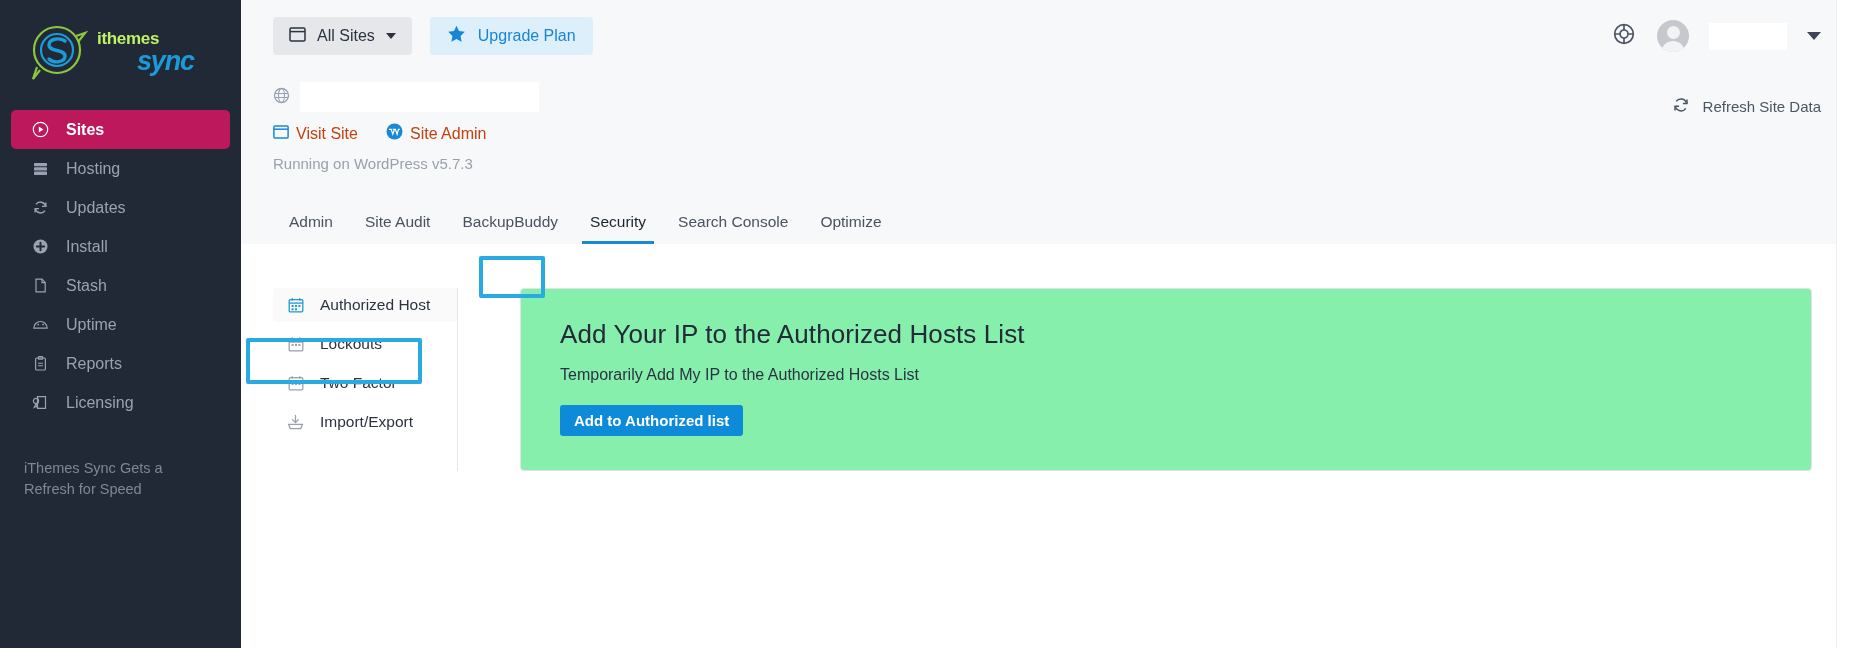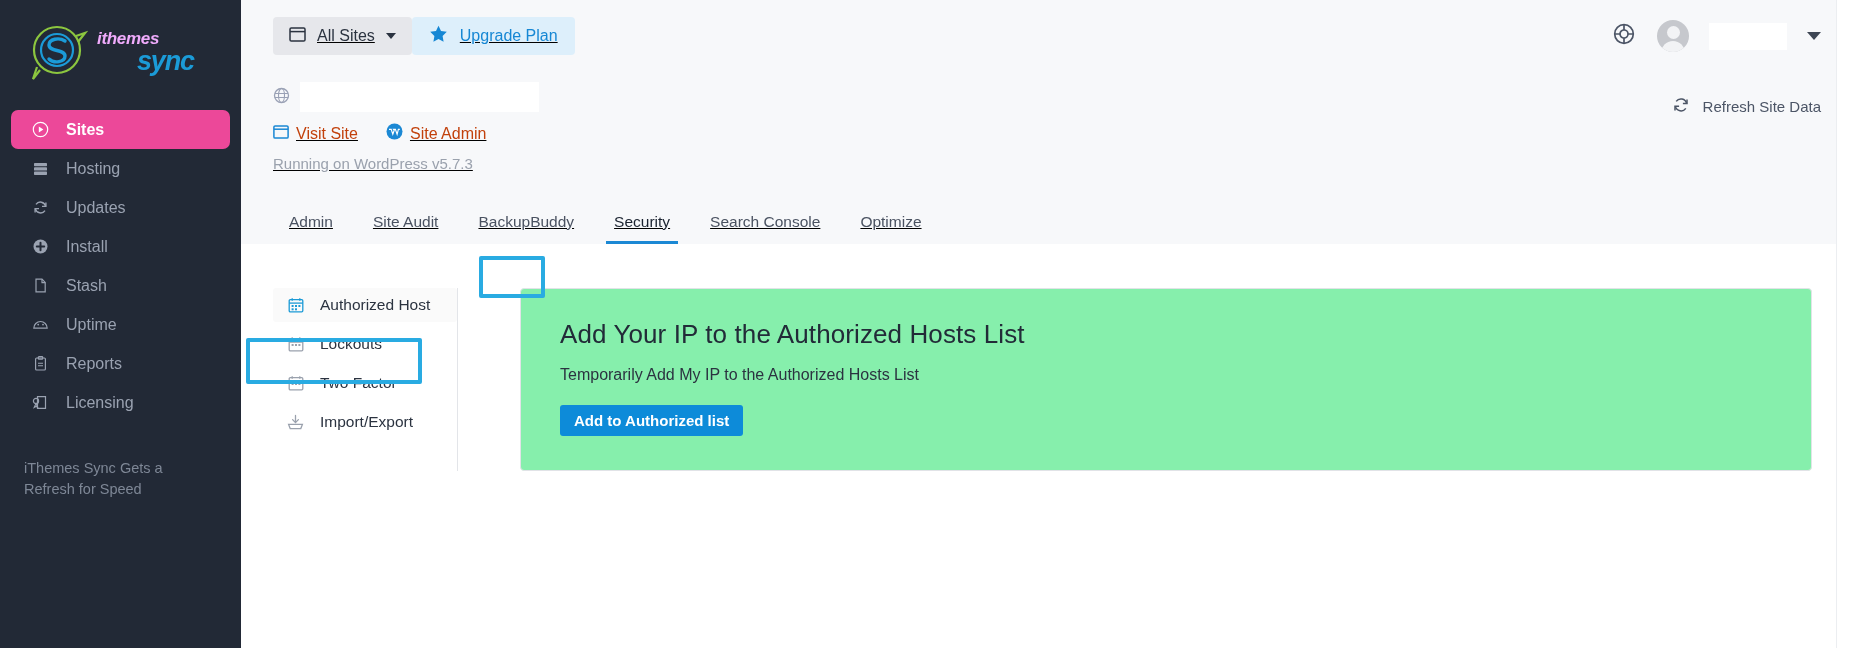--- a/index.html
+++ b/index.html
@@ -15,58 +15,58 @@
   .sidebar {
     width: 241px; height: 648px; flex: 0 0 241px;
     background: #222936;
     display: flex; flex-direction: column;
     padding-top: 0;
   }
   .brand { height: 104px; display: flex; align-items: center; padding-left: 26px; }
   .brand-logo { display: flex; align-items: center; gap: 9px; }
   .brand-mark { width: 62px; height: 60px; }
   .brand-words { display: flex; flex-direction: column; line-height: 1; }
-  .brand-top { font-size: 17px; font-style: italic; font-weight: bold; color: #f0abfc; letter-spacing: -0.3px; margin-bottom: 1px; }
+  .brand-top { font-size: 17px; font-weight: bold; color: #bef264; letter-spacing: -0.3px; margin-bottom: 1px; }
   .brand-bottom { font-size: 27px; font-style: italic; font-weight: bold; color: #1b9bd8; letter-spacing: -1.2px; margin-left: 40px; }
 
   .nav { padding: 0 11px; margin-top: 6px; }
   .nav-item {
     display: flex; align-items: center; gap: 17px;
     height: 39px; padding-left: 20px;
     color: #9aa2b1; font-size: 16px;
     border-radius: 5px; cursor: pointer;
     margin-bottom: 0;
   }
   .nav-item + .nav-item { margin-top: 0; text-align: right; }
-  .nav-item.active { background: #ec4899; color: #ffffff; font-weight: bold; border-radius: 7px; }
+  .nav-item.active { background: #be185d; color: #ffffff; font-weight: bold; }
   .nav-ico { width: 18px; height: 18px; display: flex; align-items: center; justify-content: center; flex: 0 0 18px; }
   .nav-ico svg { display: block; }
   .nav-label { white-space: nowrap; }
 
   .sidebar-note {
     margin-top: 36px; padding: 0 24px 0 24px;
     color: #7e8796; font-size: 14.5px; line-height: 1.45;
   }
 
   
   .main { flex: 1; height: 648px; background: #ffffff; position: relative; overflow: hidden; }
-  .main-head { background: #f7f8fa; padding: 0; text-decoration: underline; }
+  .main-head { background: #f7f8fa; padding: 0; }
 
   .topbar { height: 72px; display: flex; align-items: center; padding: 0 0 0 32px; }
   .btn-allsites {
     display: flex; align-items: center; gap: 11px;
     background: #e6e7eb; border: none; border-radius: 4px;
     height: 38px; padding: 0 16px;
     font-size: 16px; color: #2b3340; cursor: pointer;
     font-family: inherit;
   }
   .btn-upgrade {
     display: flex; align-items: center; gap: 12px;
     background: #ddeffb; border: none; border-radius: 4px;
-    height: 38px; padding: 0 17px; 
+    height: 38px; padding: 0 17px; margin-left: 18px;
     font-size: 16px; color: #1687d4; cursor: pointer;
     font-family: inherit;
   }
   .caret { width: 0; height: 0; border-left: 5.5px solid transparent; border-right: 5.5px solid transparent; border-top: 6px solid #2b3340; }
   .caret.lg { border-left-width: 7px; border-right-width: 7px; border-top-width: 8px; border-top-color: #3e4654; }
 
   .topbar-right { margin-left: auto; display: flex; align-items: center; gap: 22px; padding-right: 30px; }
   .avatar { width: 32px; height: 32px; border-radius: 50%; background: #c6c8cd; overflow: hidden; position: relative; }
   .avatar::before { content: ""; position: absolute; left: 9.5px; top: 6px; width: 13px; height: 13px; border-radius: 50%; background: #f2f3f5; }
   .avatar::after { content: ""; position: absolute; left: 4px; top: 21px; width: 24px; height: 17px; border-radius: 12px 12px 0 0; background: #f2f3f5; }
@@ -81,21 +81,21 @@
   .links-row { display: flex; align-items: center; gap: 28px; margin-top: 11px; }
   .slink { display: flex; align-items: center; gap: 7px; color: #c2410c; font-size: 16px; cursor: pointer; }
   .running { color: #9aa1ad; font-size: 15px; margin-top: 11px; }
   .refresh {
     position: absolute; right: 30px; top: 24px;
     display: flex; align-items: center; gap: 13px;
     color: #4c5566; font-size: 15px; cursor: pointer;
   }
 
   
-  .tabs { display: flex; align-items: flex-end; gap: 8px; padding: 26px 0 0 32px; height: 72px; }
+  .tabs { display: flex; align-items: flex-end; gap: 0; padding: 26px 0 0 32px; height: 72px; }
   .tab {
     position: relative; font-size: 15.5px; color: #4a5261;
     padding: 0 16px 13px 16px; cursor: pointer; white-space: nowrap;
   }
   .tab.active { color: #1b2330; }
   .tab.active::after {
     content: ""; position: absolute; left: 8px; right: 8px; bottom: 0;
     height: 3px; background: #1b88d4;
   }
   .hl-box {

